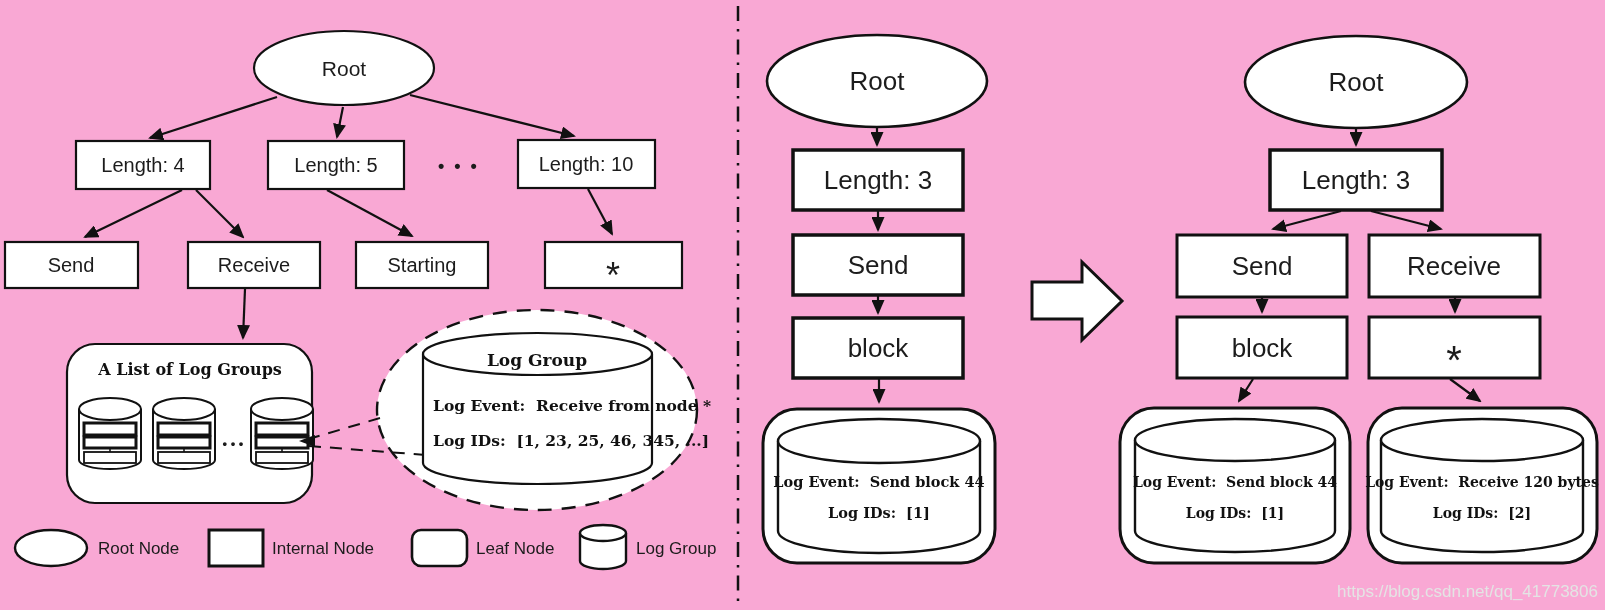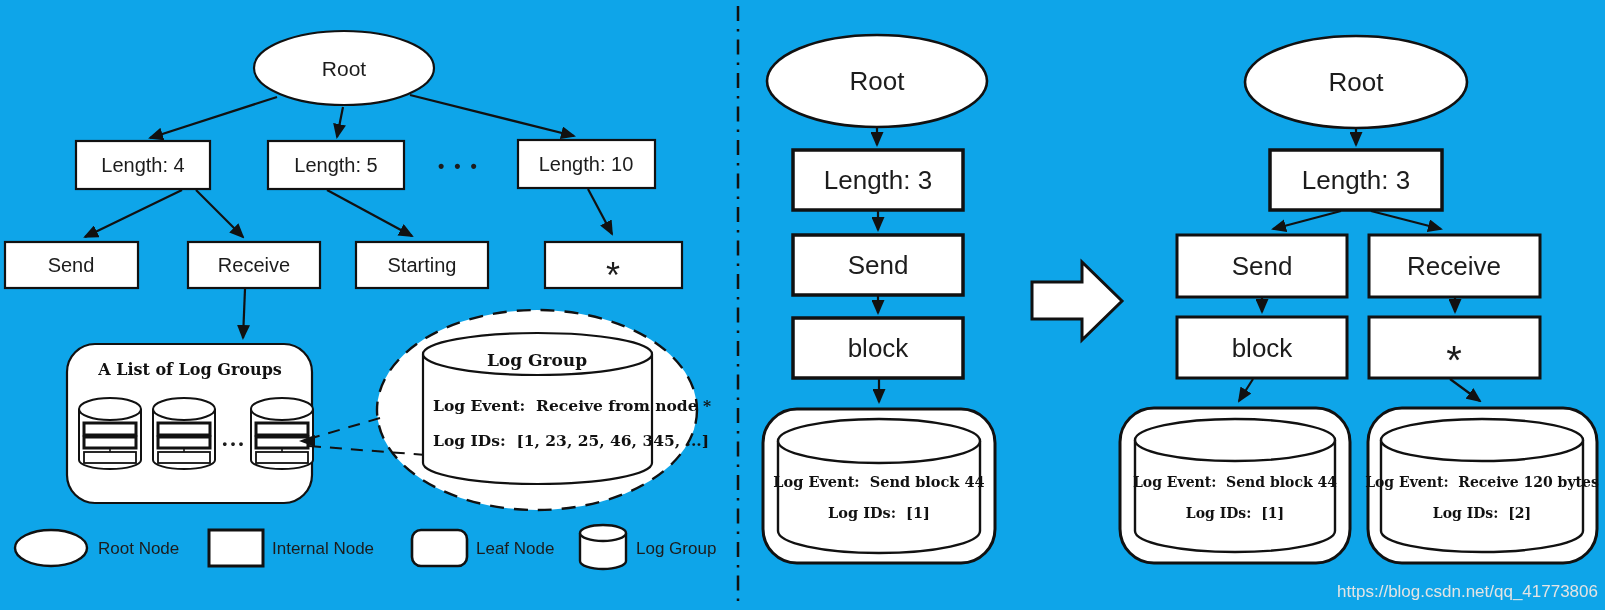--- a/index.html
+++ b/index.html
@@ -1,16 +1,16 @@
 <!DOCTYPE html>
 <html><head>
 <meta charset="utf-8">
 <style>
   html,body{margin:0;padding:0;background:#ffffff;}
-  #stage{position:relative;width:1605px;height:610px;background:#0ea5e9;overflow:hidden;}
+  #stage{position:relative;width:1605px;height:610px;background:#f9a8d4;overflow:hidden;}
   svg{position:absolute;left:0;top:0;}
   svg text{white-space:pre;}
   .node{font-family:"Liberation Sans",sans-serif;fill:#1c1c1c;}
   .serif{font-family:"DejaVu Serif",serif;font-weight:bold;fill:#111111;}
   .legendtext{font-family:"Liberation Sans",sans-serif;font-size:17px;fill:#1c1c1c;}
   .wm{font-family:"Liberation Sans",sans-serif;font-size:17px;fill:#e4e4e4;}
   .shape{fill:#ffffff;stroke:#111111;}
   .edge{stroke:#111111;stroke-width:2.2;fill:none;}
 </style>
 </head>

